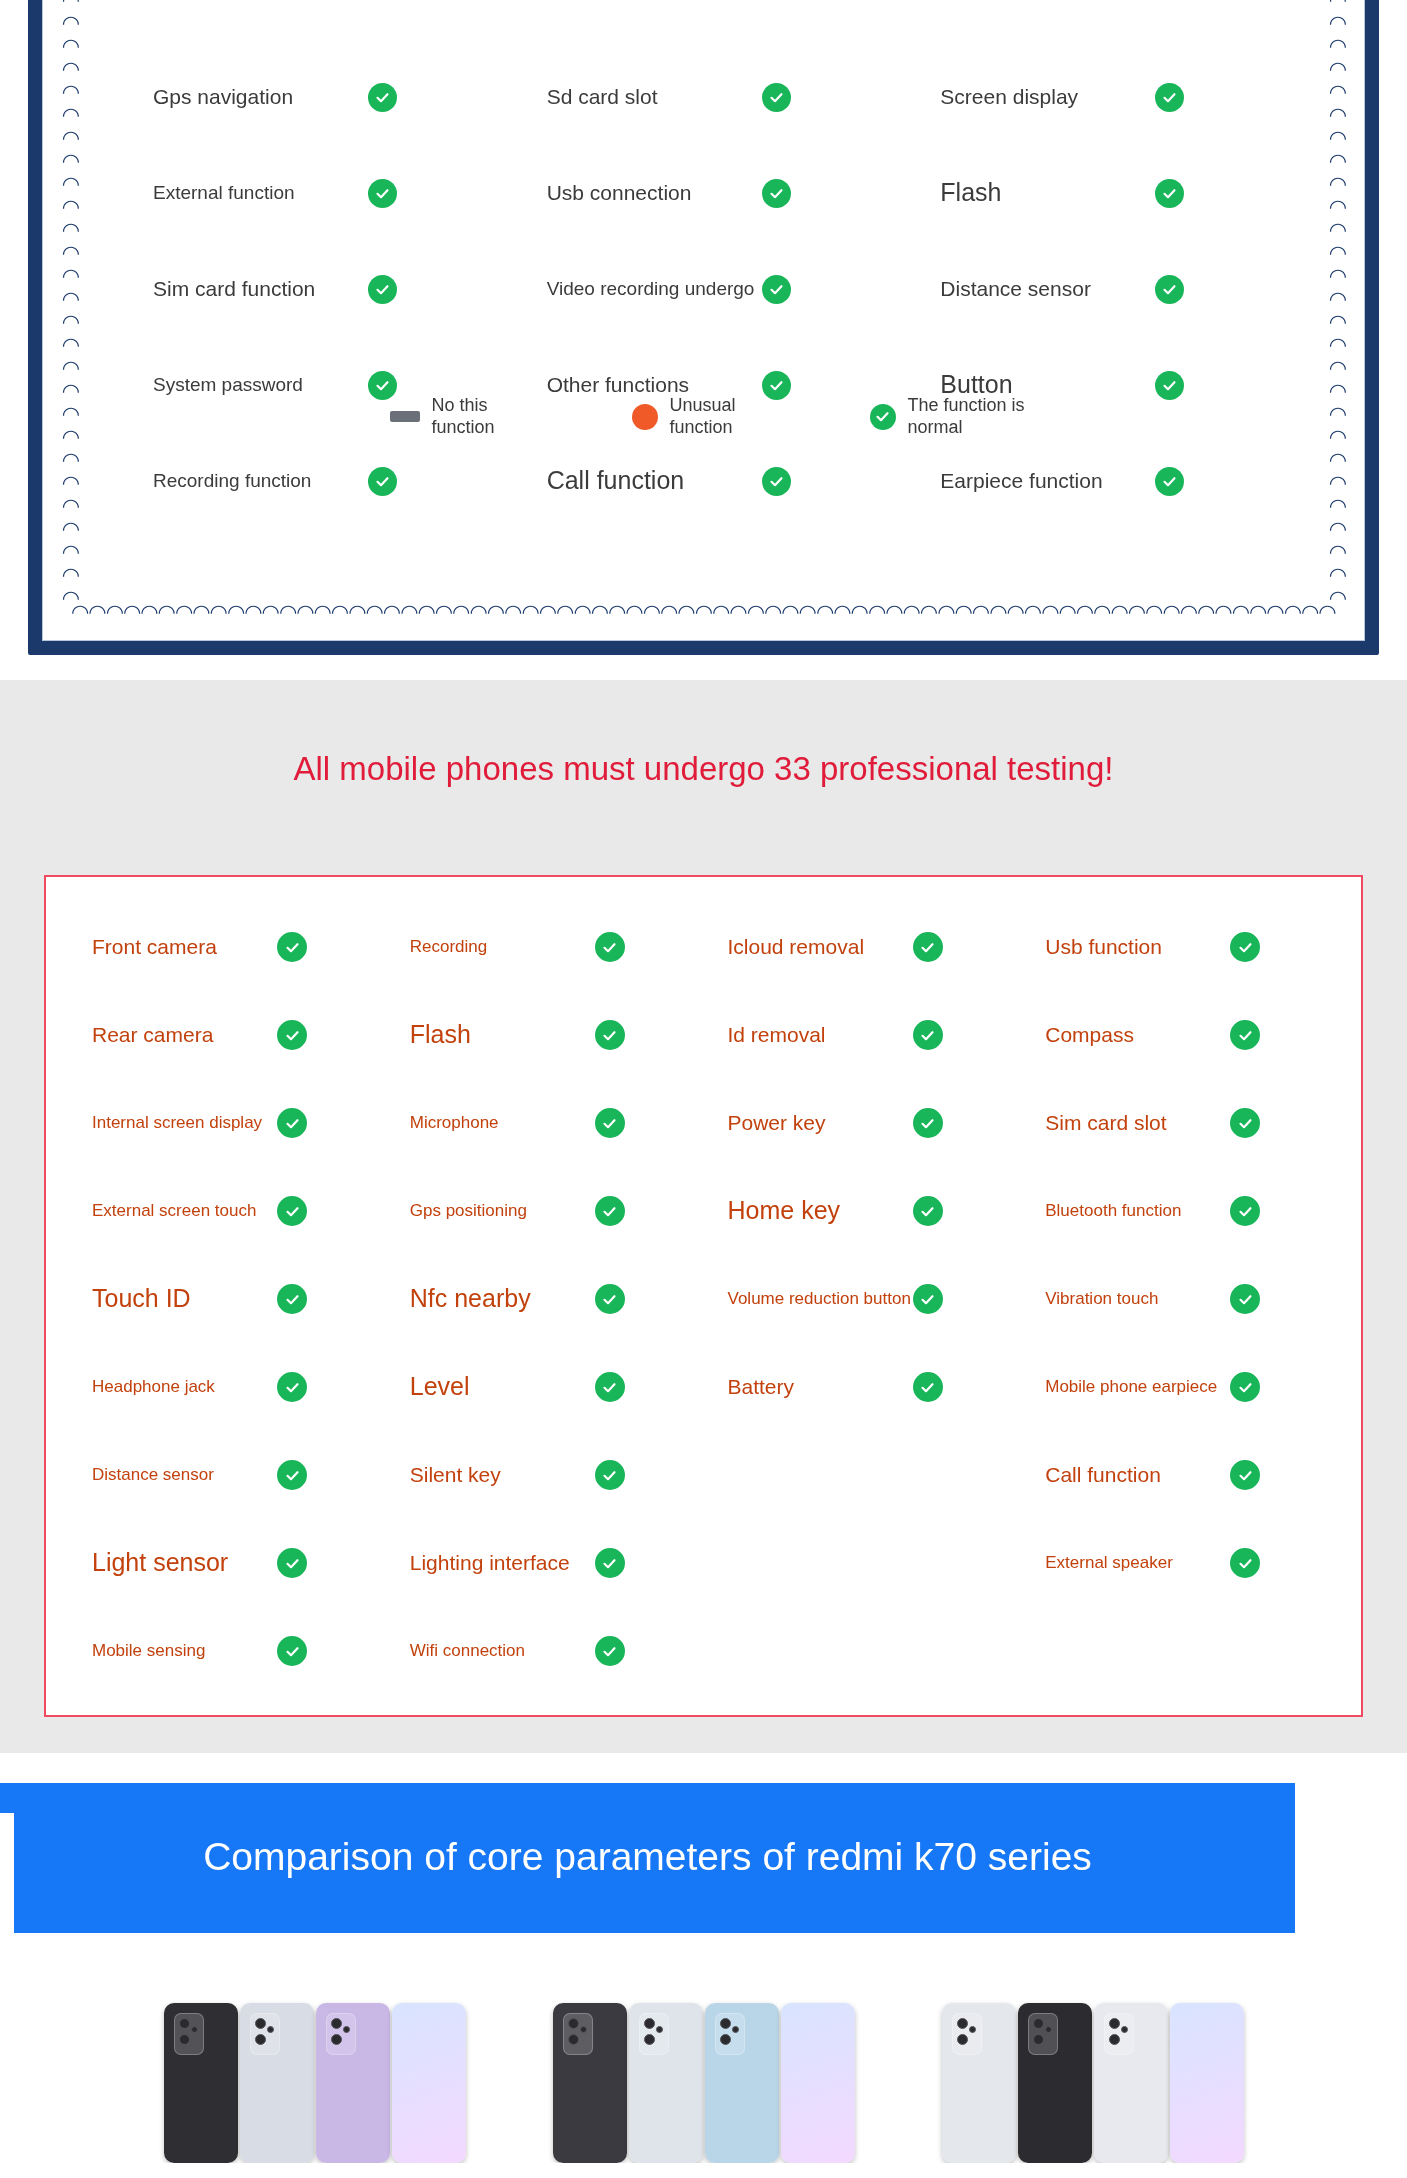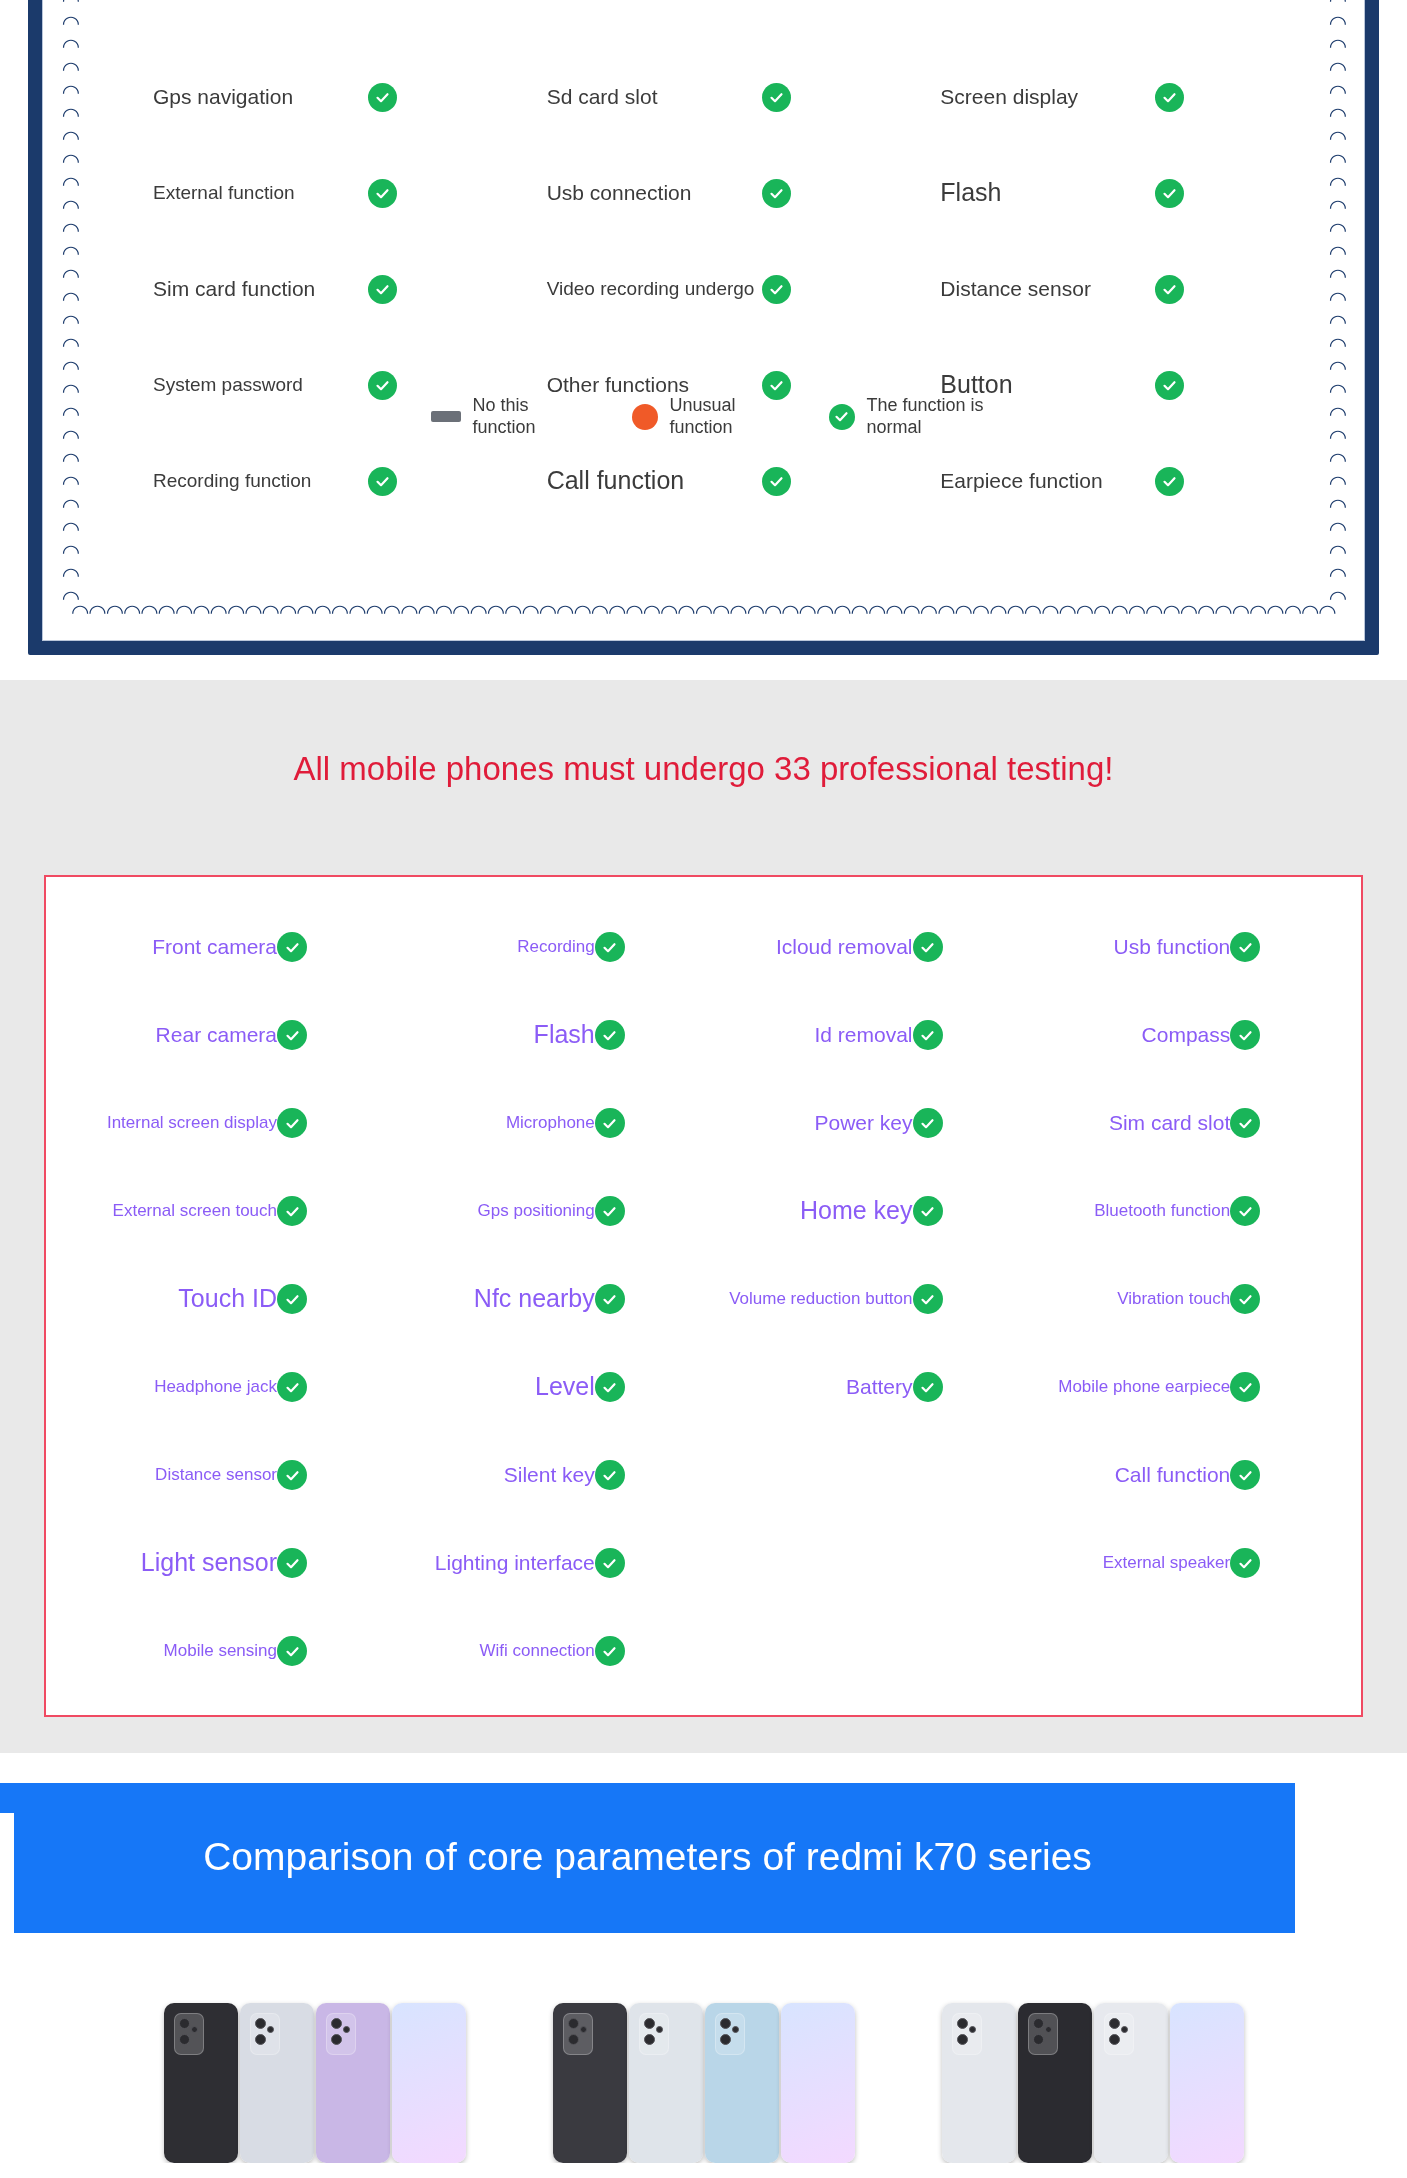--- a/index.html
+++ b/index.html
@@ -97,21 +97,21 @@
   .tick svg { display: block; }
 
   .legend {
     position: absolute;
     left: 10px;
     right: 0;
     top: 640px;
     display: flex;
     justify-content: center;
     align-items: flex-end;
-    gap: 39px;
+    gap: 80px;
   }
   .legend-item { display: flex; align-items: center; gap: 12px; }
   .legend-item .lbl { font-size: 18px; color: #3b3b3b; line-height: 1.2; max-width: 120px; }
   .dash {
     width: 30px; height: 11px; border-radius: 2px;
     background: #6b7078;
   }
   .dot-orange {
     width: 26px; height: 26px; border-radius: 50%;
     background: #f05a28;
@@ -147,25 +147,24 @@
     grid-template-columns: repeat(4, 1fr);
   }
   .tcell {
     display: flex;
     align-items: center;
     height: 88px;
     padding-left: 24px;
   }
   .tcell-label {
     flex: 1;
-    color: #8b5cf6;
+    color: #c2410c;
     font-size: 17px;
     line-height: 1.25;
     max-width: 185px;
-    text-align: right;
   }
   .tcell-label.big { font-size: 25px; }
   .tcell-label.mid { font-size: 21px; }
   .tick2 {
     width: 30px;
     height: 30px;
     border-radius: 50%;
     background: #19b559;
     display: flex;
     align-items: center;

